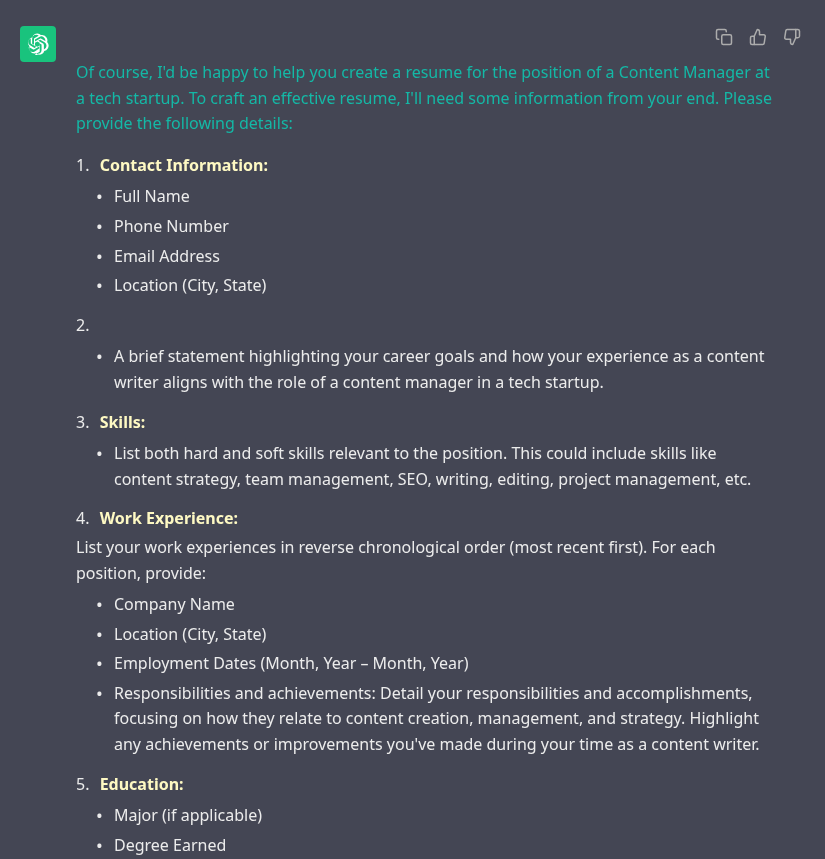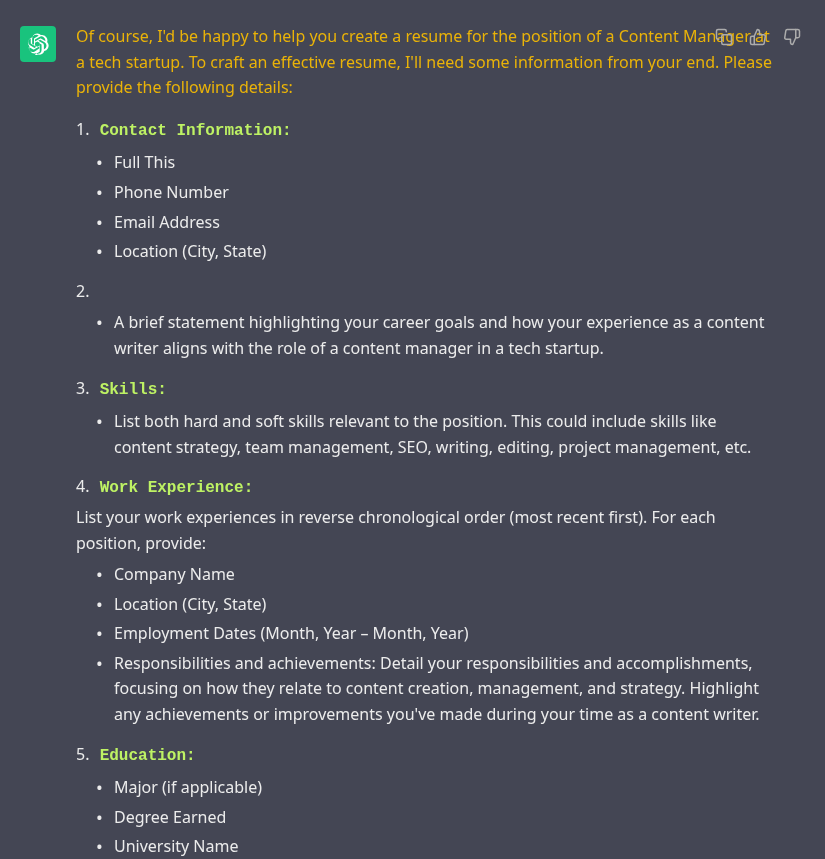--- a/index.html
+++ b/index.html
@@ -44,21 +44,22 @@
       height: 22px;
     }
 
     .message-content {
       flex: 1;
       max-width: 700px;
     }
 
     .intro-text {
       margin-bottom: 16px;
-      color: #eab308;
+      color: #14b8a6;
+      margin-top: 36px;
     }
 
     ol {
       list-style: none;
       counter-reset: main-counter;
       padding-left: 0;
     }
 
     ol > li {
       counter-increment: main-counter;
@@ -68,23 +69,22 @@
 
     ol > li::before {
       content: counter(main-counter) ".";
       font-weight: normal;
       margin-right: 6px;
       color: #ececec;
     }
 
     .section-title {
       font-weight: 700;
-      color: #bef264;
+      color: #fef9c3;
       display: inline;
-      font-family: Liberation Mono, monospace;
     }
 
     .sub-list {
       list-style: none;
       padding-left: 20px;
       margin-top: 6px;
     }
 
     .sub-list li {
       position: relative;
@@ -141,21 +141,21 @@
   </div>
 
   <div class="message-content">
     <p class="intro-text">Of course, I'd be happy to help you create a resume for the position of a Content Manager at a tech startup. To craft an effective resume, I'll need some information from your end. Please provide the following details:</p>
 
     <ol>
 
       <li>
         <span class="section-title">Contact Information:</span>
         <ul class="sub-list">
-          <li><span>Full This</span></li>
+          <li><span>Full Name</span></li>
           <li><span>Phone Number</span></li>
           <li><span>Email Address</span></li>
           <li><span>Location (City, State)</span></li>
         </ul>
       </li>
 
       <li>
         <ul class="sub-list">
           <li><span>A brief statement highlighting your career goals and how your experience as a content writer aligns with the role of a content manager in a tech startup.</span></li>
         </ul>

